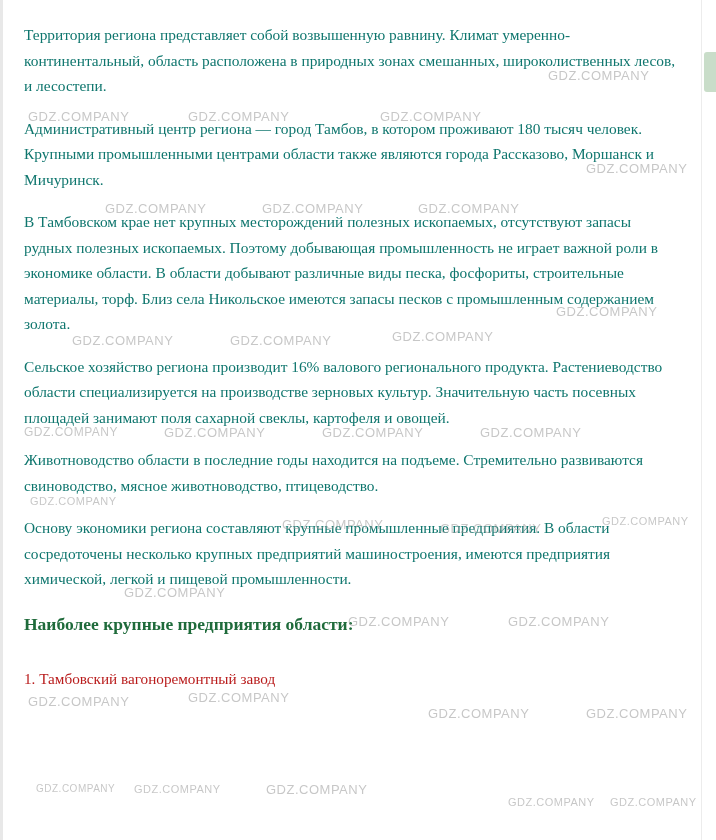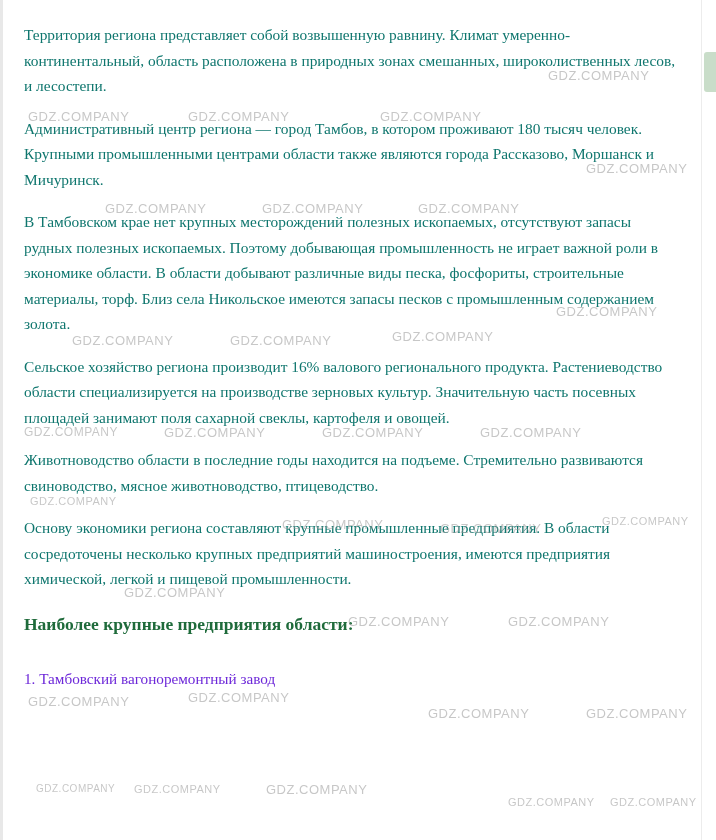--- a/index.html
+++ b/index.html
@@ -73,21 +73,21 @@
   }
   ol.enterprise-list {
     margin: 0;
     padding: 0;
     list-style: none;
   }
   ol.enterprise-list li {
     font-size: 15.2px;
     line-height: 22px;
     margin: 0 0 22px 0;
-    color: #6d28d9;
+    color: #b91c1c;
   }
   
   .watermarks {
     position: absolute;
     left: 0;
     top: 0;
     width: 716px;
     height: 724px;
     pointer-events: none;
     z-index: 5;

